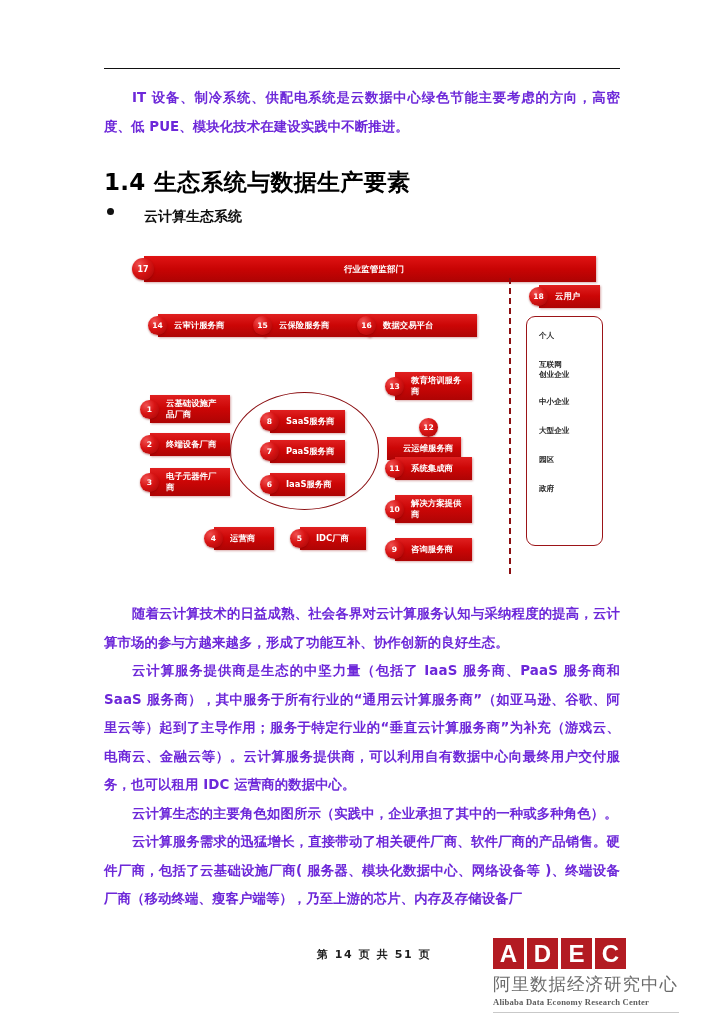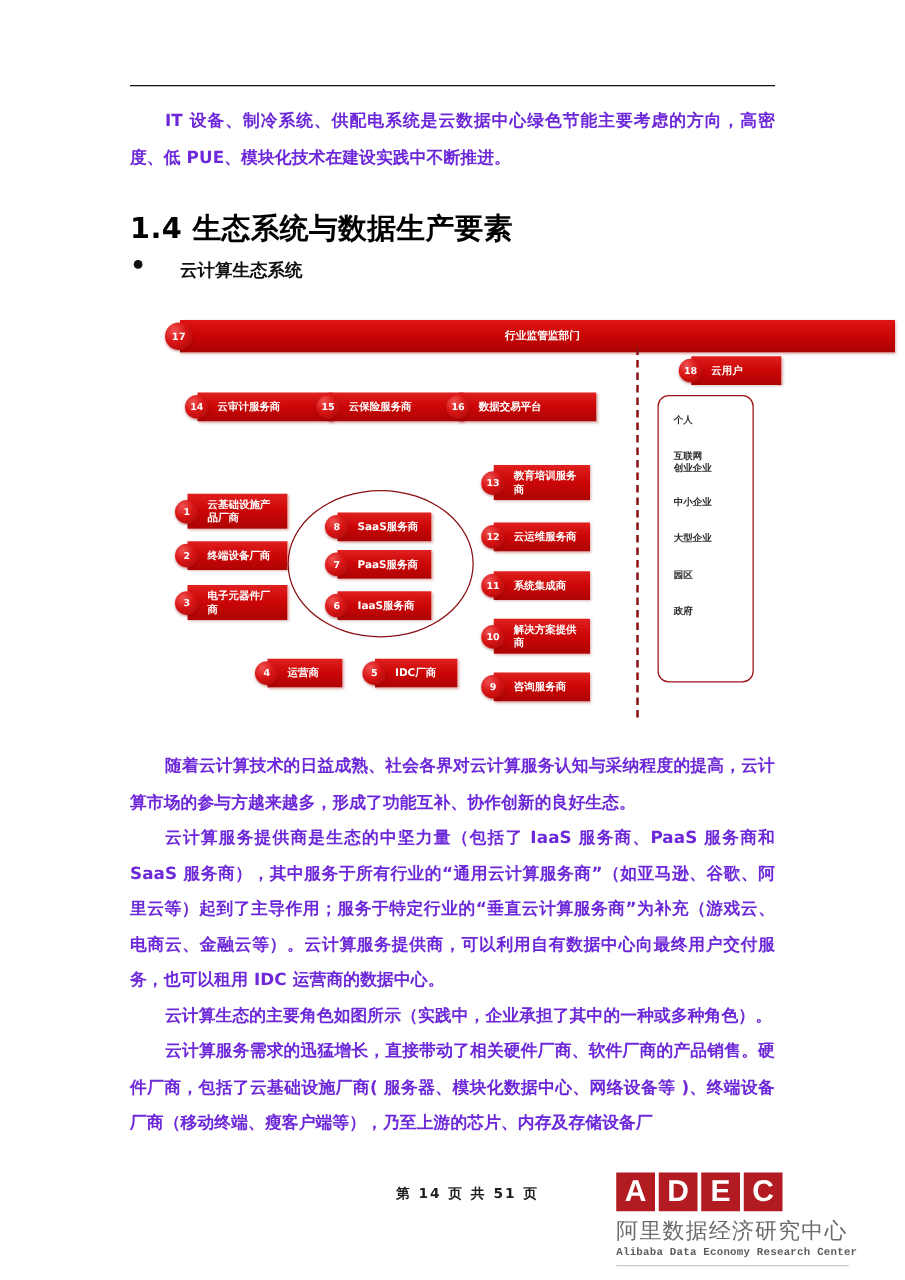--- a/index.html
+++ b/index.html
@@ -126,21 +126,21 @@
     box-shadow: 1px 1px 2px rgba(150,20,20,.35);
     flex: 1 1 auto;
   }
   .pill .bar span { display: block; }
 
   
   .banner {
     position: absolute;
     left: 0;
     top: 4px;
-    width: 584px;
+    width: 464px;
     display: flex;
     align-items: center;
   }
   .banner .badge {
     width: 22px; height: 22px; font-size: 8px;
   }
   .banner .bar {
     margin-left: -10px;
     height: 20px;
     flex: 1 1 auto;
@@ -261,21 +261,21 @@
     font-size: 17.5px;
     color: #6a6a6a;
     letter-spacing: 1px;
     font-weight: 500;
   }
   .logo-en {
     margin-top: 1px;
     font-size: 8.6px;
     color: #5d5d5d;
     font-weight: 700;
-    font-family: Liberation Mono, monospace;
+    font-family: Liberation Serif, serif;
     letter-spacing: 0.2px;
   }
   .logo-rule {
     margin-top: 5px;
     width: 186px;
     border-top: 1px solid #c9c9c9;
   }
 </style>
 </head>
 <body>
@@ -373,21 +373,21 @@
           <span>IDC厂商</span>
         </span>
     </div>
 
     <div class="pill" style="left:253px; top:120px; width:87px;">
       <span class="badge">13</span>
       <span class="bar">
           <span>教育培训服务商</span>
         </span>
     </div>
-    <div class="pill" style="left:253px; top:166px; width:87px;">
+    <div class="pill" style="left:253px; top:166px; width:87px;flex-direction:column;">
       <span class="badge">12</span>
       <span class="bar">
           <span>云运维服务商</span>
         </span>
     </div>
     <div class="pill" style="left:253px; top:205px; width:87px;">
       <span class="badge">11</span>
       <span class="bar">
           <span>系统集成商</span>
         </span>
@@ -398,21 +398,21 @@
           <span>解决方案提供商</span>
         </span>
     </div>
     <div class="pill" style="left:253px; top:286px; width:87px;">
       <span class="badge">9</span>
       <span class="bar">
           <span>咨询服务商</span>
         </span>
     </div>
 
-    <div class="pill" style="left:411px; top:33px; width:82px;">
+    <div class="pill" style="left:397px; top:33px; width:71px;">
       <span class="badge">18</span>
       <span class="bar">
           <span>云用户</span>
         </span>
     </div>
 
     <div class="user-panel">
       <div class="uitem">个人</div>
       <div class="uitem two">互联网<br>创业企业</div>
       <div class="uitem">中小企业</div>

